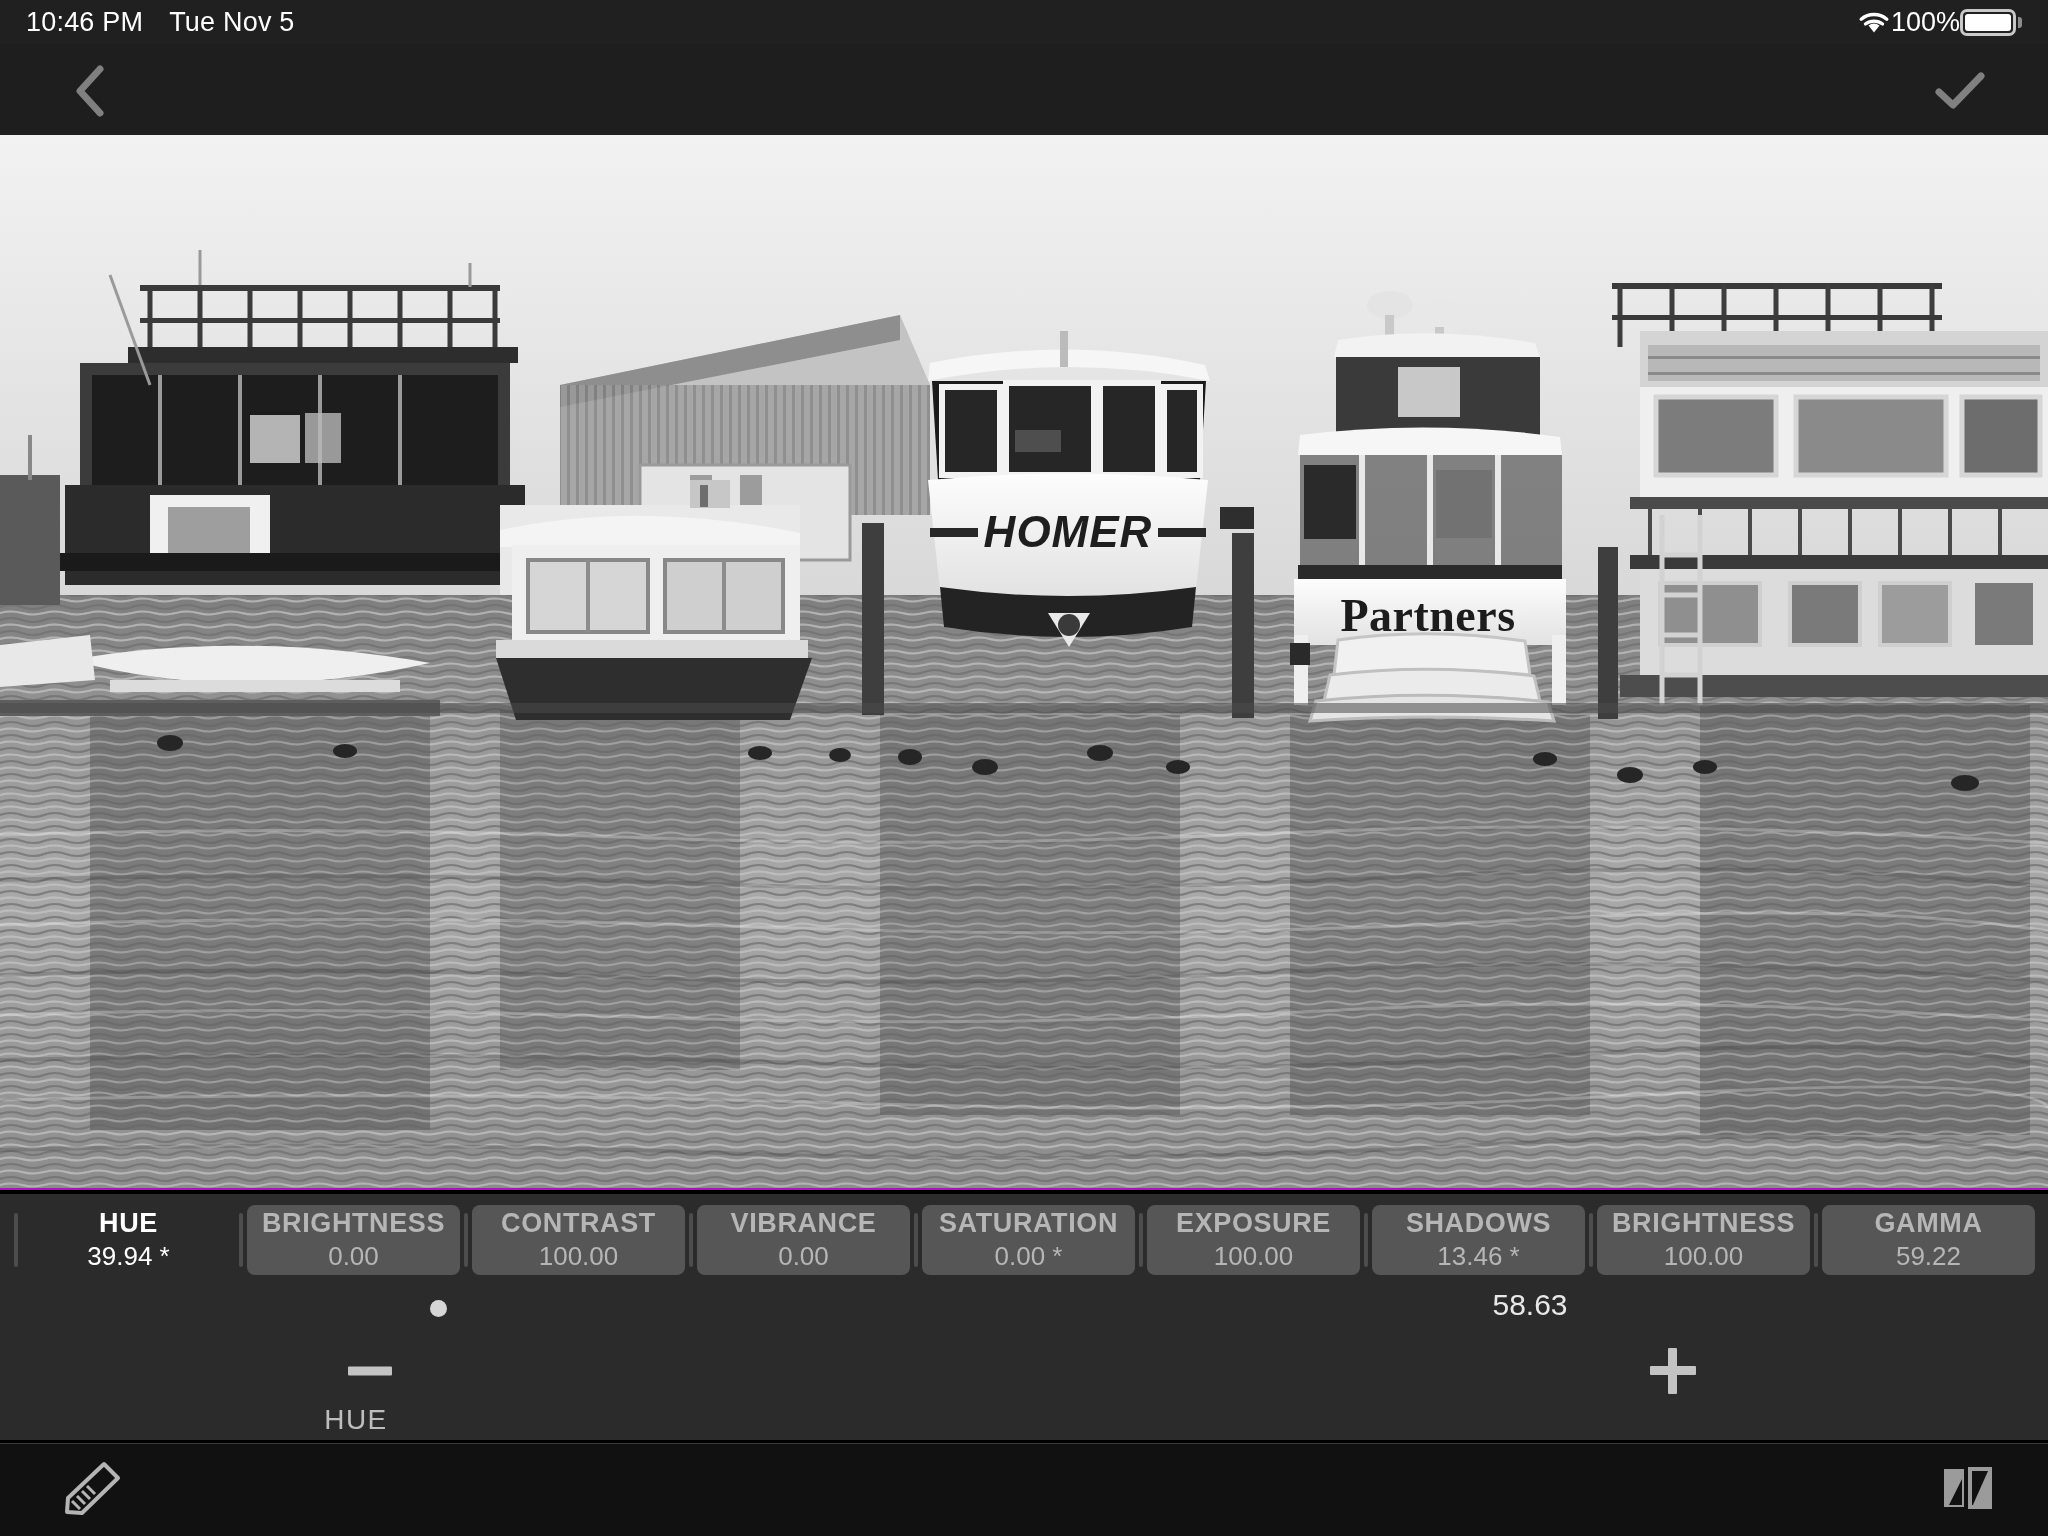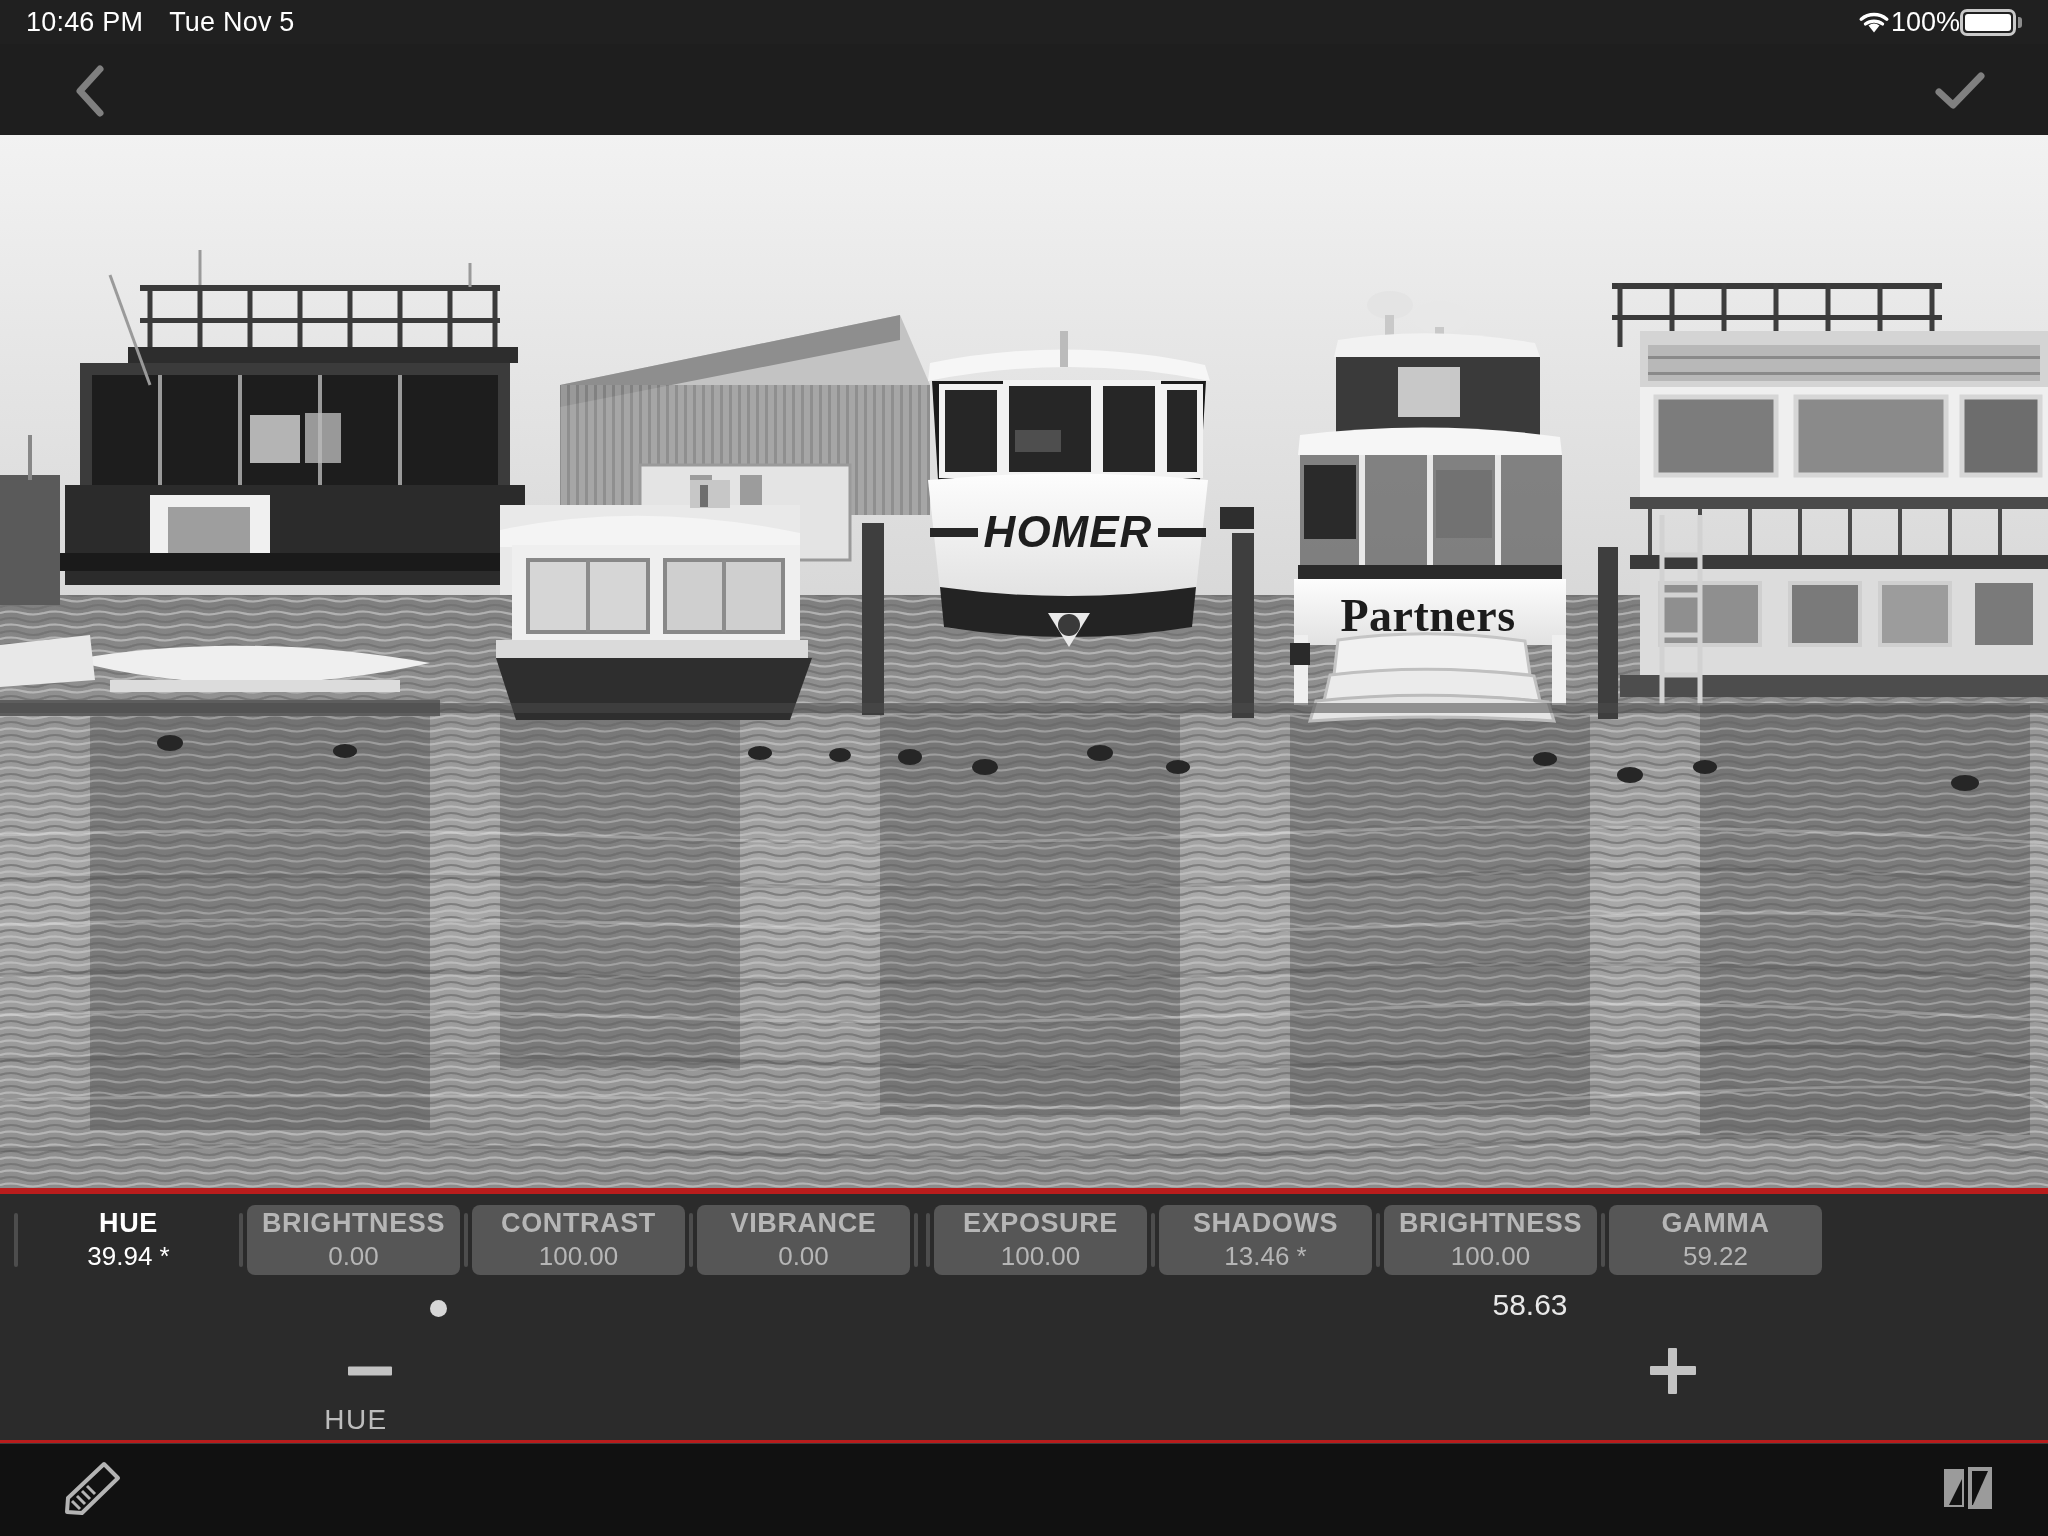--- a/index.html
+++ b/index.html
@@ -2,21 +2,21 @@
 <html><head>
 <meta charset="utf-8">
 <style>
   * { margin:0; padding:0; box-sizing:border-box; }
   html, body {
     width:2048px; height:1536px;
     background:#000;
     font-family:"Liberation Sans", sans-serif;
     overflow:hidden;
   }
-  #app { position:relative; width:2048px; height:1536px; background:#b91c1c; }
+  #app { position:relative; width:2048px; height:1190px; background:#a21caf; }
 
   
   .statusbar {
     position:absolute; left:0; top:0; width:2048px; height:44px;
     background:#202020;
     display:flex; align-items:center;
     padding:0 26px;
     color:#ffffff;
   }
   .sb-left { display:flex; align-items:center; gap:26px; }
@@ -471,20 +471,24 @@
     <div class="tab">
       <span class="tab-name">CONTRAST</span>
       <span class="tab-val">100.00</span>
     </div>
     <span class="tab-sep"></span>
     <div class="tab">
       <span class="tab-name">VIBRANCE</span>
       <span class="tab-val">0.00</span>
     </div>
     <span class="tab-sep"></span>
+    <div class="tab">
+      <span class="tab-name">SATURATION</span>
+      <span class="tab-val">0.00 *</span>
+    </div>
     <span class="tab-sep"></span>
     <div class="tab">
       <span class="tab-name">EXPOSURE</span>
       <span class="tab-val">100.00</span>
     </div>
     <span class="tab-sep"></span>
     <div class="tab">
       <span class="tab-name">SHADOWS</span>
       <span class="tab-val">13.46 *</span>
     </div>

